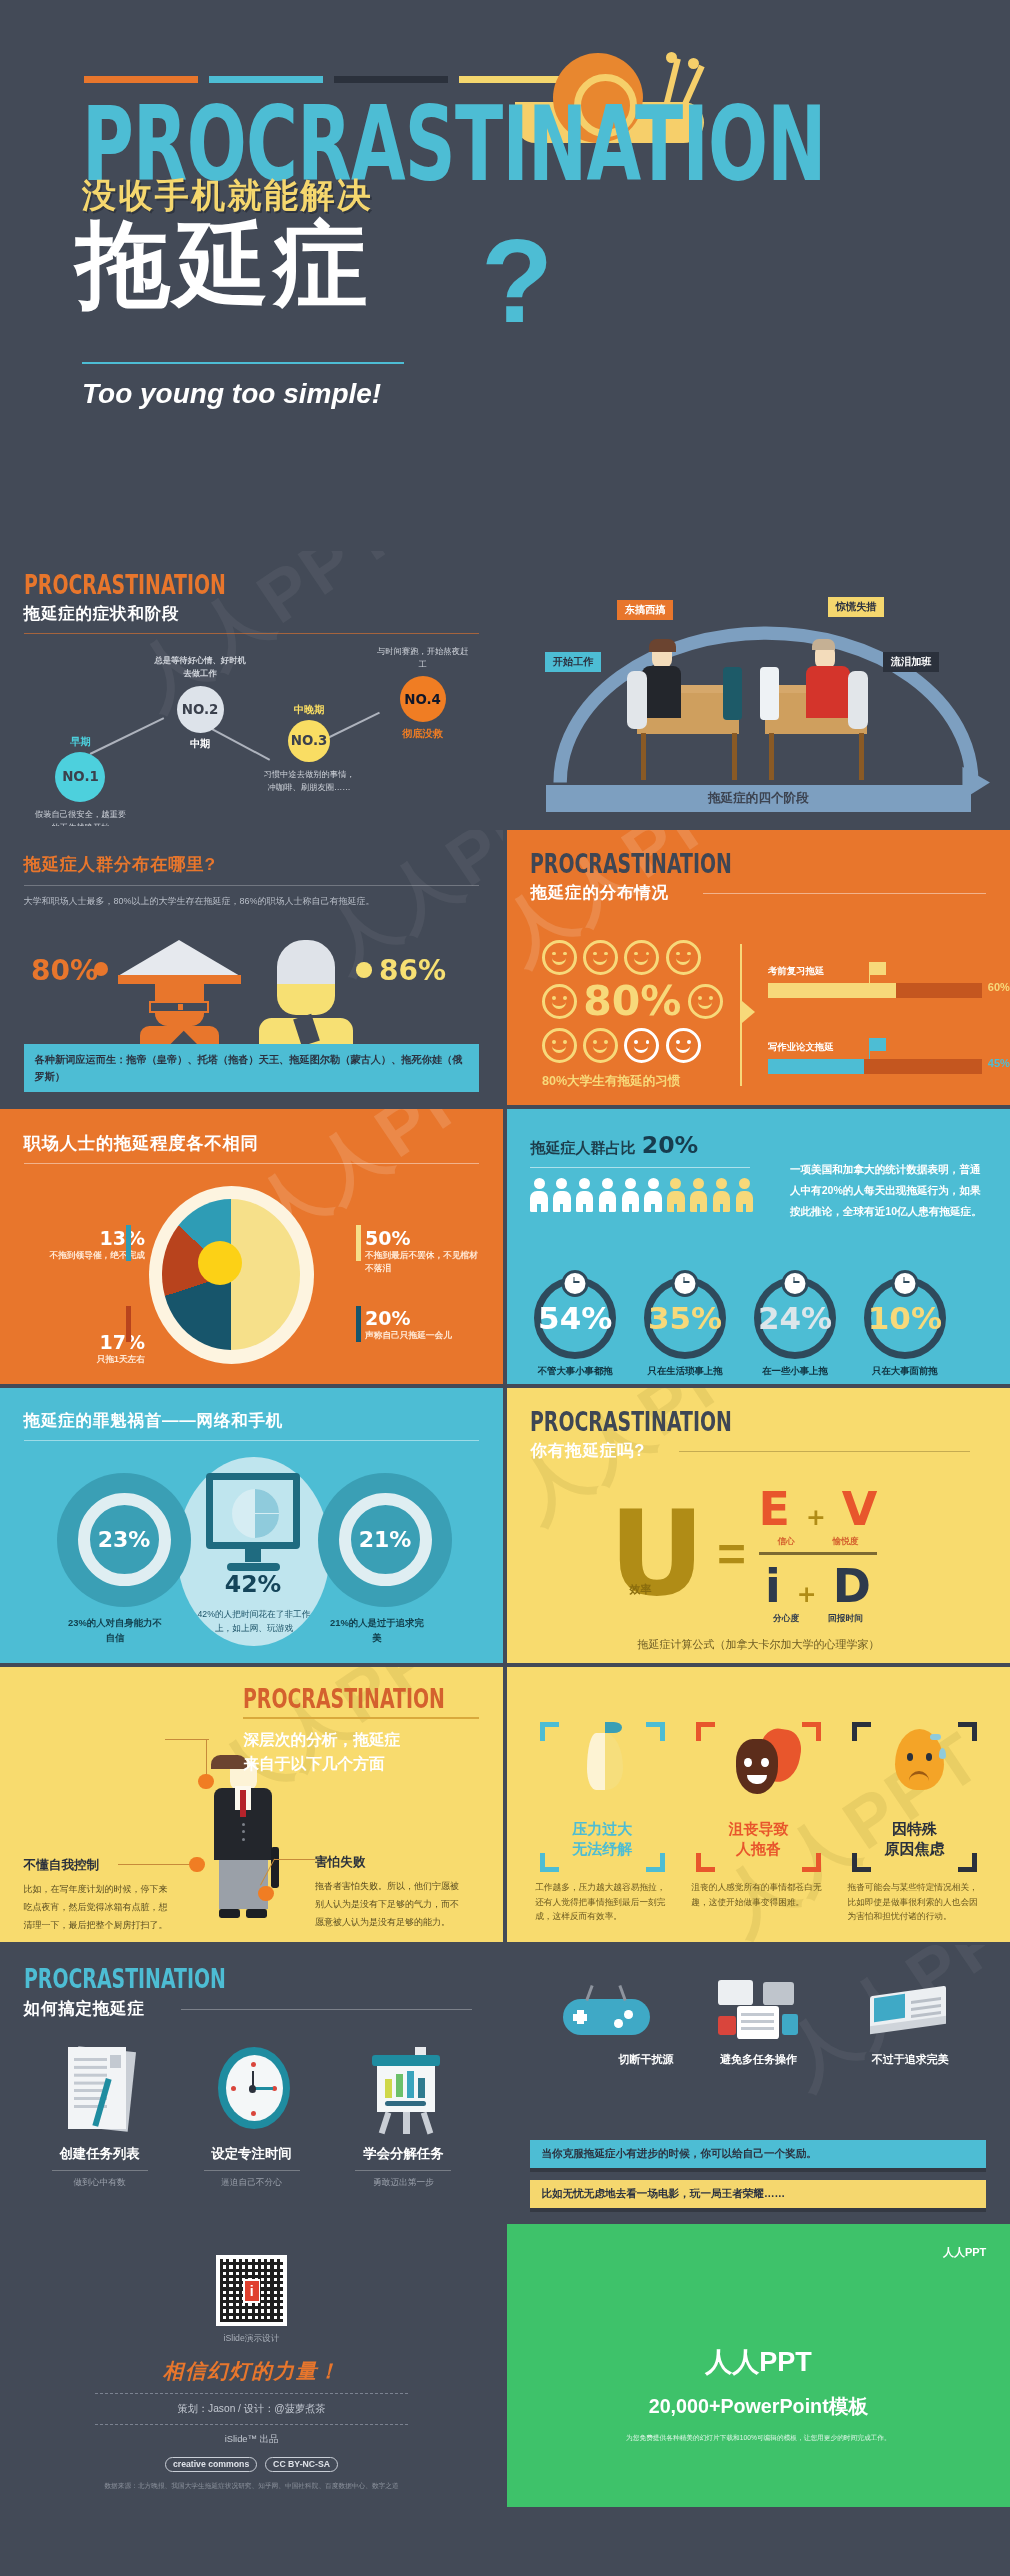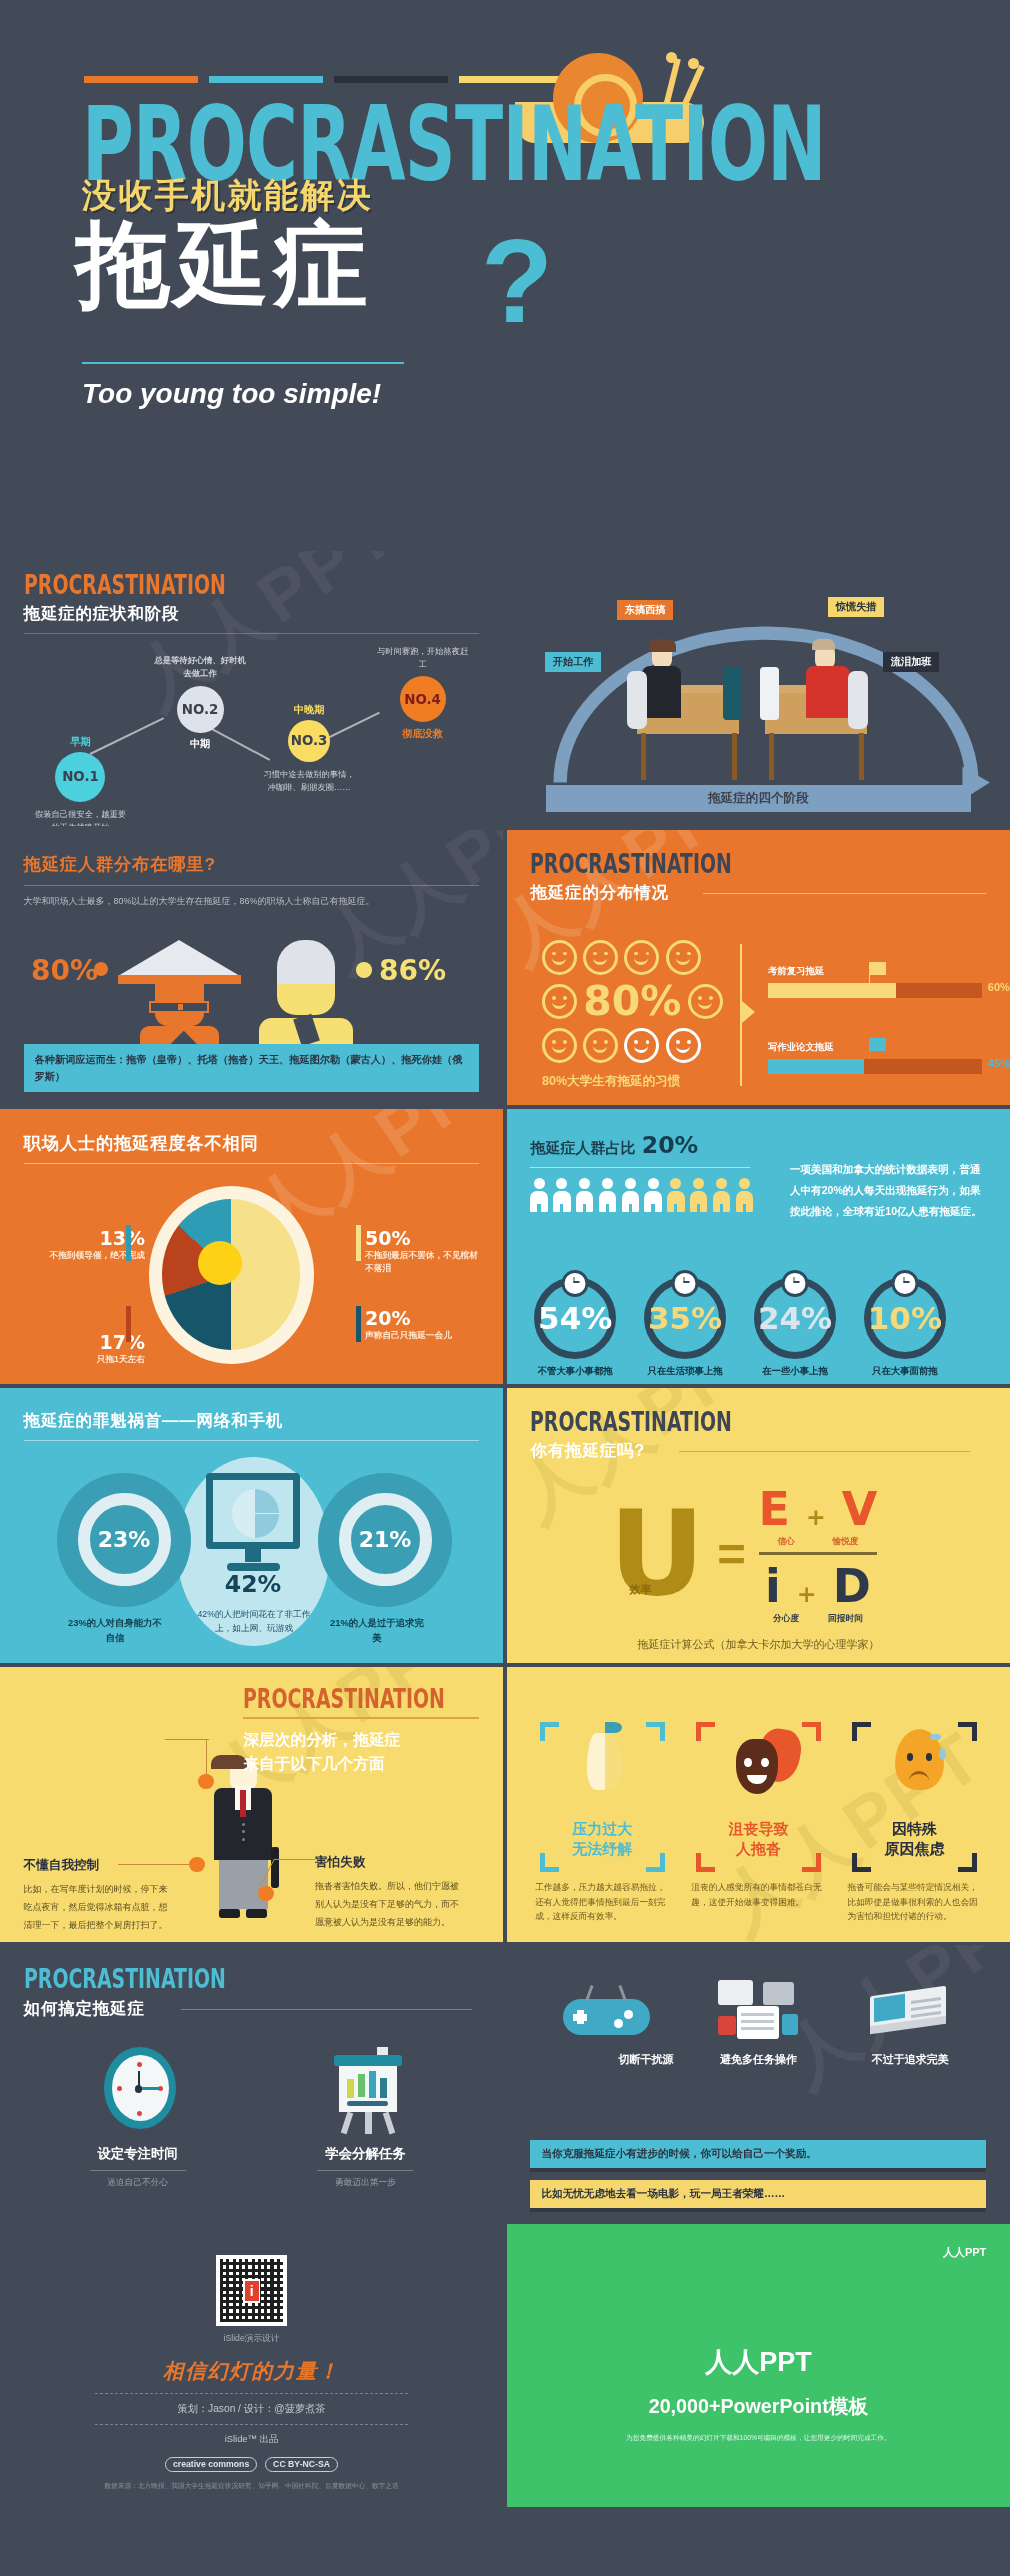--- a/index.html
+++ b/index.html
@@ -255,21 +255,21 @@
         </div>
 
         <div class="stage" style="left:236px;top:61px;width:99px;">
           <div class="lbl" style="color:#f9dd63">中晚期</div>
           <div class="bub" style="width:42px;height:42px;background:#f9dd63;margin:0 auto;">NO.3</div>
           <div class="desc" style="margin:6.3px auto 0;">习惯中途去做别的事情，冲咖啡、刷朋友圈……</div>
         </div>
 
         <div class="stage" style="left:348px;top:6.3px;width:102px;">
           <div class="desc" style="margin:0 auto 6.3px;">与时间赛跑，开始熬夜赶工</div>
-          <div class="bub" style="width:46px;height:46px;background:#f07d23;margin:0 auto;color:#7f1d1d;">NO.4</div>
+          <div class="bub" style="width:46px;height:46px;background:#f07d23;margin:0 auto;color:#0f172a;">NO.4</div>
           <div class="lbl" style="color:#f07d23;margin-top:4.7px;">彻底没救</div>
         </div>
       </div>
     </div>
 
     <div class="panel dark people-panel">
 
       <svg width="456" height="220" style="position:absolute;left:31px;top:35px;" viewBox="0 0 580 280">
         <path d="M28 250 A 262 190 0 0 1 552 250" fill="none" stroke="#7d9fc0" stroke-width="17"></path>
         <polygon points="540,230 575,250 540,272" fill="#7d9fc0"></polygon>
@@ -732,20 +732,32 @@
   <div class="row">
 
     <div class="panel dark blue-h">
       <div class="hdr-wrap">
         <div class="h-en">PROCRASTINATION</div>
         <div class="h-cn">如何搞定拖延症</div>
         <div class="h-rule" style="width:291px;margin-left:157px;margin-top:-11px;"></div>
       </div>
       <div style="display:flex;justify-content:space-around;margin-top:33px;">
 
+        <div class="sol">
+          <div style="position:relative;height:94px;">
+            <div style="position:absolute;left:41px;top:6.3px;width:58px;height:80px;background:#c9ced5;transform:rotate(6deg);"></div>
+            <div style="position:absolute;left:35px;top:4.7px;width:58px;height:82px;background:#f2f4f6;"></div>
+            <div style="position:absolute;left:41px;top:15.7px;width:33px;height:2.4px;background:#c3c9d1;box-shadow:0 7.9px #c3c9d1,0 15.7px #c3c9d1,0 23.6px #c3c9d1,0 31px #c3c9d1,0 39px #c3c9d1,0 47px #c3c9d1;"></div>
+            <div style="position:absolute;left:77px;top:12.6px;width:11px;height:12.6px;background:#c3c9d1;"></div>
+            <div style="position:absolute;left:66px;top:35px;width:6.3px;height:49px;background:#1f8ca0;transform:rotate(16deg);"></div>
+          </div>
+          <div class="t">创建任务列表</div>
+          <div class="hr"></div>
+          <div class="s">做到心中有数</div>
+        </div>
 
         <div class="sol">
           <div style="position:relative;height:94px;">
             <div style="position:absolute;left:33px;top:4.7px;width:72px;height:82px;border-radius:50%;background:#1f8ca0;"></div>
             <div style="position:absolute;left:41px;top:12.6px;width:57px;height:66px;border-radius:50%;background:#f4f7f8;"></div>
             <div style="position:absolute;left:66px;top:19px;width:5.5px;height:5.5px;border-radius:50%;background:#d9453c;"></div>
             <div style="position:absolute;left:66px;top:68px;width:5.5px;height:5.5px;border-radius:50%;background:#d9453c;"></div>
             <div style="position:absolute;left:46px;top:43px;width:5.5px;height:5.5px;border-radius:50%;background:#d9453c;"></div>
             <div style="position:absolute;left:87px;top:43px;width:5.5px;height:5.5px;border-radius:50%;background:#d9453c;"></div>
             <div style="position:absolute;left:67px;top:28px;width:2.4px;height:19px;background:#2b313c;"></div>

